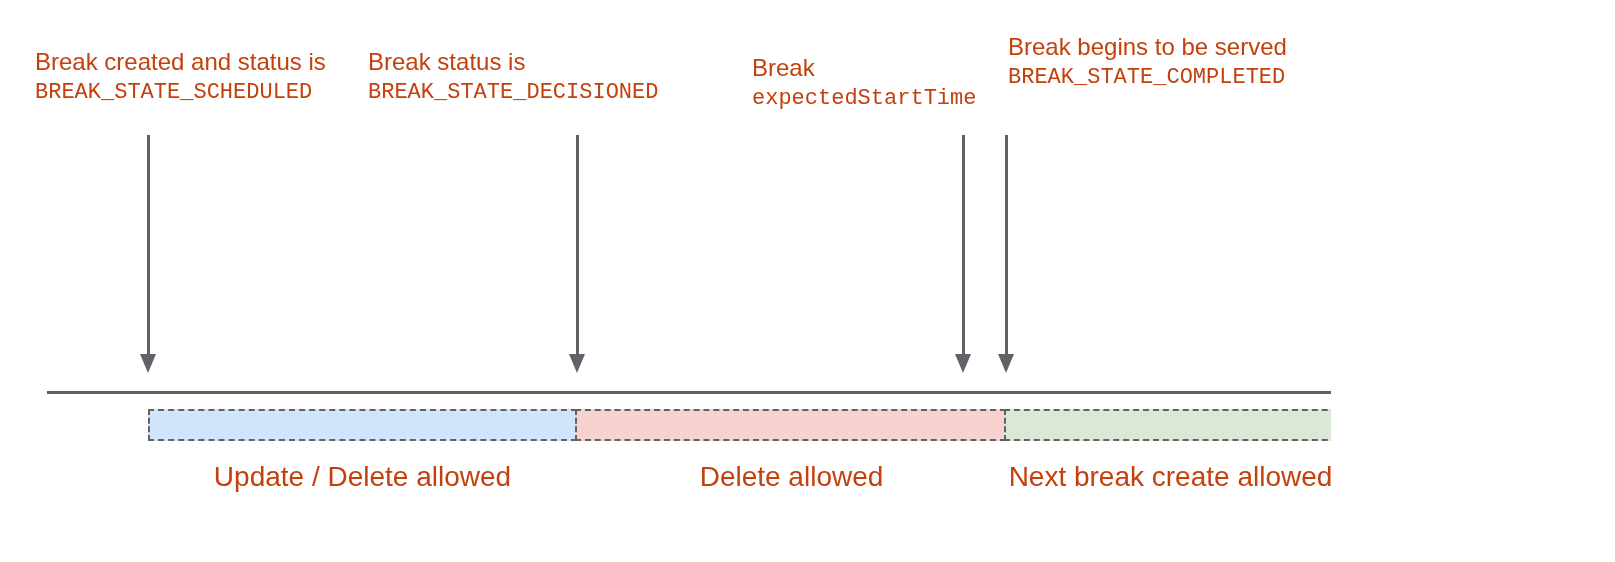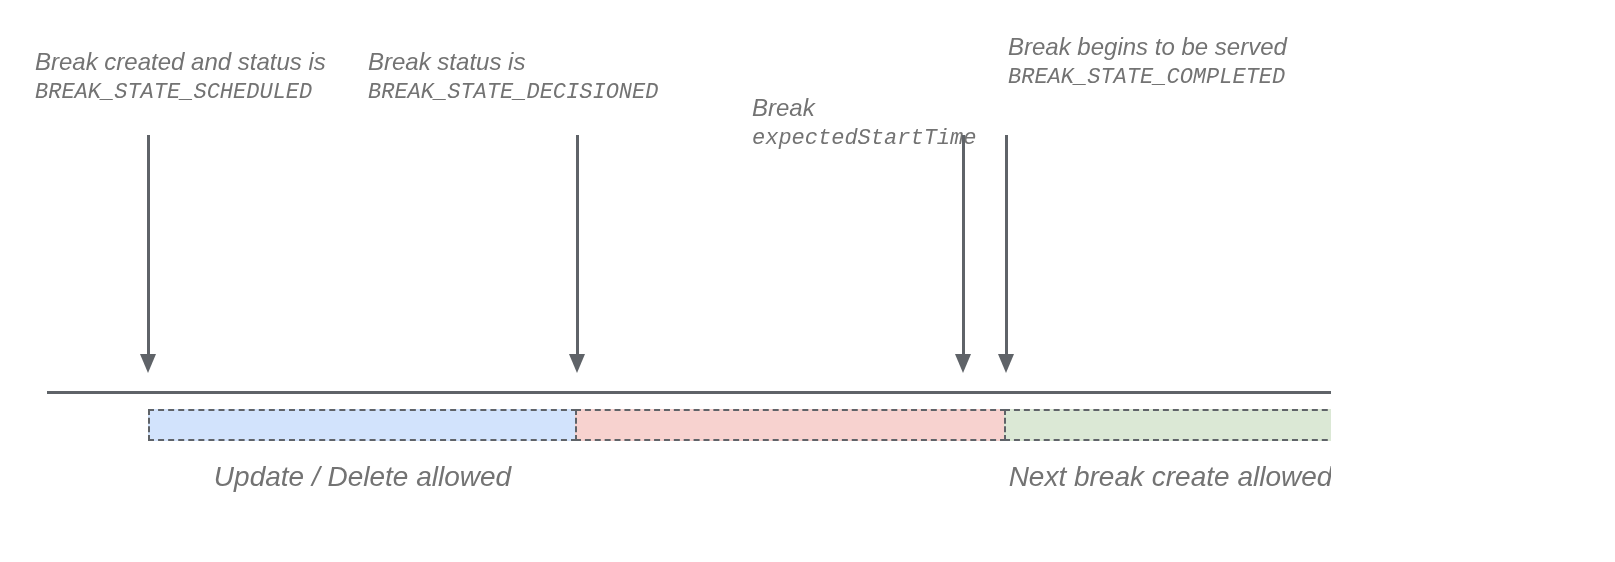--- a/index.html
+++ b/index.html
@@ -2,40 +2,39 @@
 <html><head>
 <meta charset="utf-8">
 <style>
   html, body { margin: 0; padding: 0; background: #ffffff; }
   .canvas {
     position: relative;
     width: 1331px;
     height: 562px;
     background: #ffffff;
     font-family: "Liberation Sans", sans-serif;
-    color: #737373;
+    color: #c2410c;
     overflow: hidden;
-    font-style: italic;
   }
   
   .ann {
     position: absolute;
     font-size: 24px;
     line-height: 31px;
     white-space: nowrap;
   }
   .ann .sans { display: block; }
   .ann .mono {
     display: block;
     font-family: "Liberation Mono", "DejaVu Sans Mono", monospace;
     font-size: 22px;
   }
   #ann-1 { left: 35px;   top: 46px; }
   #ann-2 { left: 368px;  top: 46px; }
-  #ann-3 { left: 752px;  top: 52px; margin-top: 40px; }
+  #ann-3 { left: 752px;  top: 52px; }
   #ann-4 { left: 1008px; top: 31px; }
 
   
   .varrow { position: absolute; top: 135px; width: 16px; height: 238px; }
   .varrow .shaft {
     position: absolute; left: 6.5px; top: 0;
     width: 3px; height: 220px; background: #5f6368;
   }
   .varrow .head {
     position: absolute; left: 0; top: 219px;
@@ -129,15 +128,16 @@
 
   <div class="axis-line"></div>
   <div class="axis-head"></div>
   <div class="axis-label">time</div>
 
   <div class="seg" id="seg-blue" style="background-color: rgb(210, 227, 252);"></div>
   <div class="seg" id="seg-red" style="background-color: rgb(247, 210, 207);"></div>
   <div class="seg" id="seg-green" style="background-color: rgb(219, 232, 213);"></div>
 
   <div class="seg-label" id="seg-label-blue">Update / Delete allowed</div>
+  <div class="seg-label" id="seg-label-red">Delete allowed</div>
   <div class="seg-label" id="seg-label-green">Next break create allowed</div>
 
 </div>
 
 </body></html>

